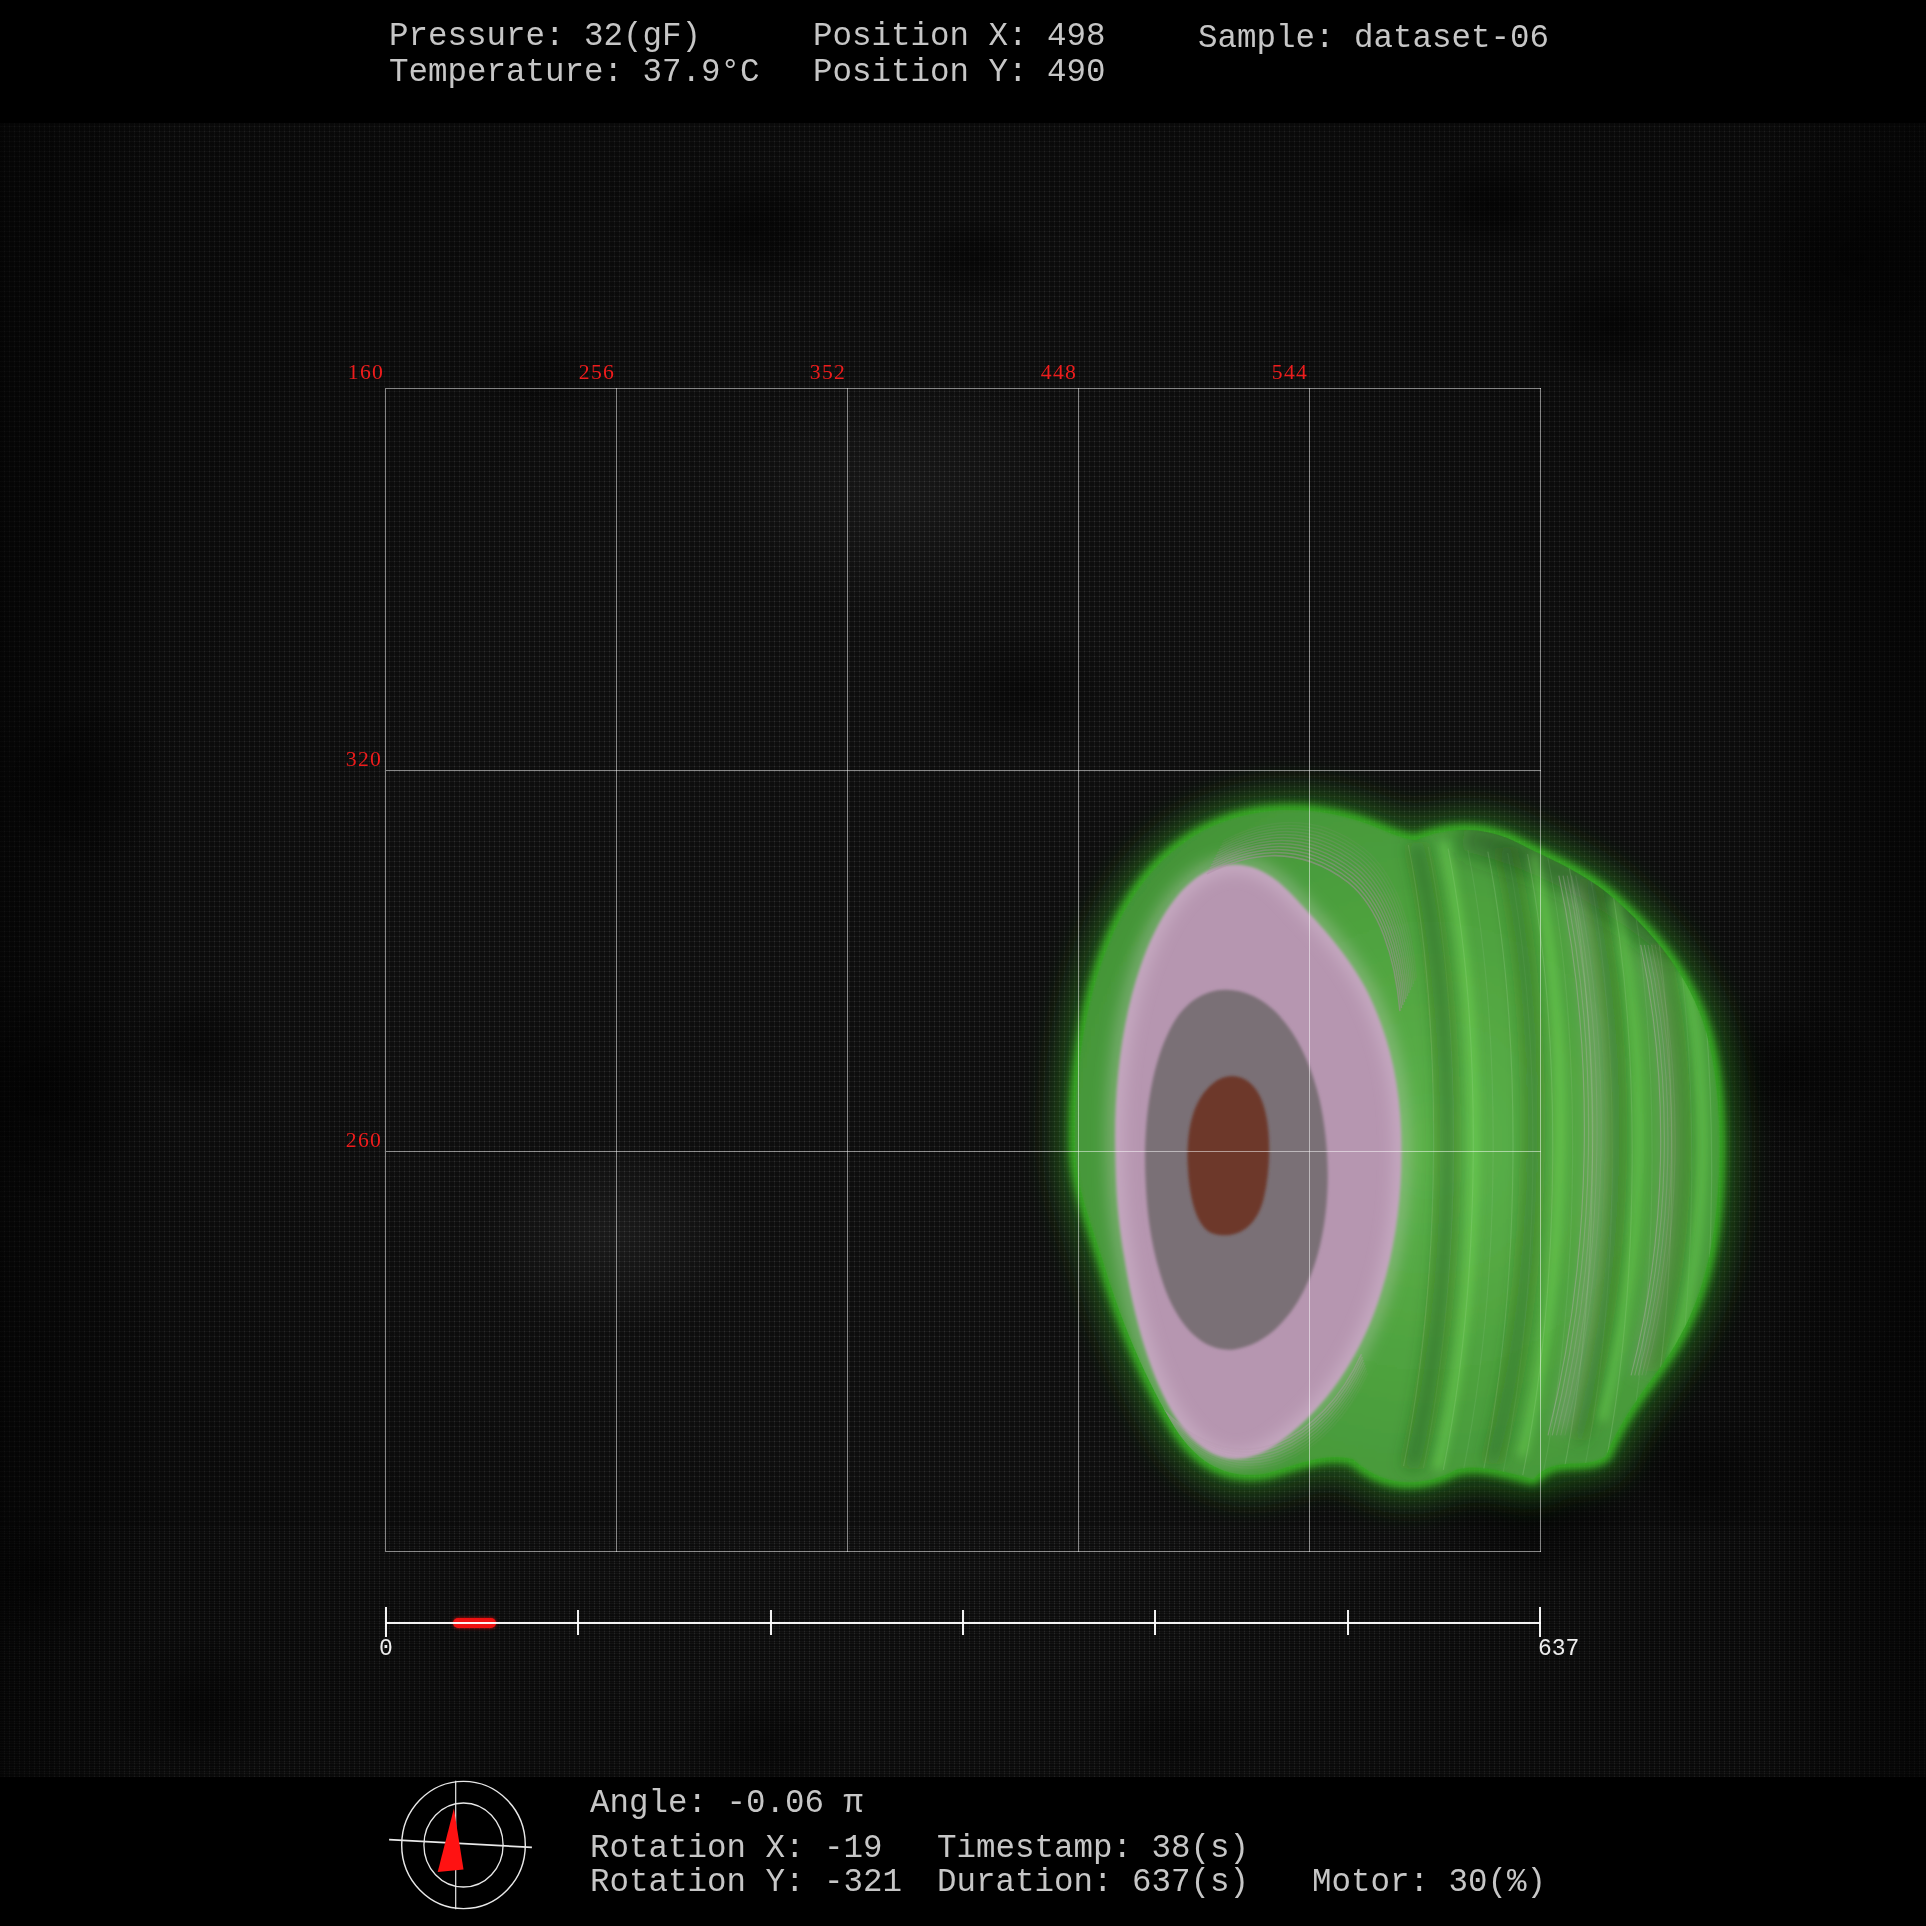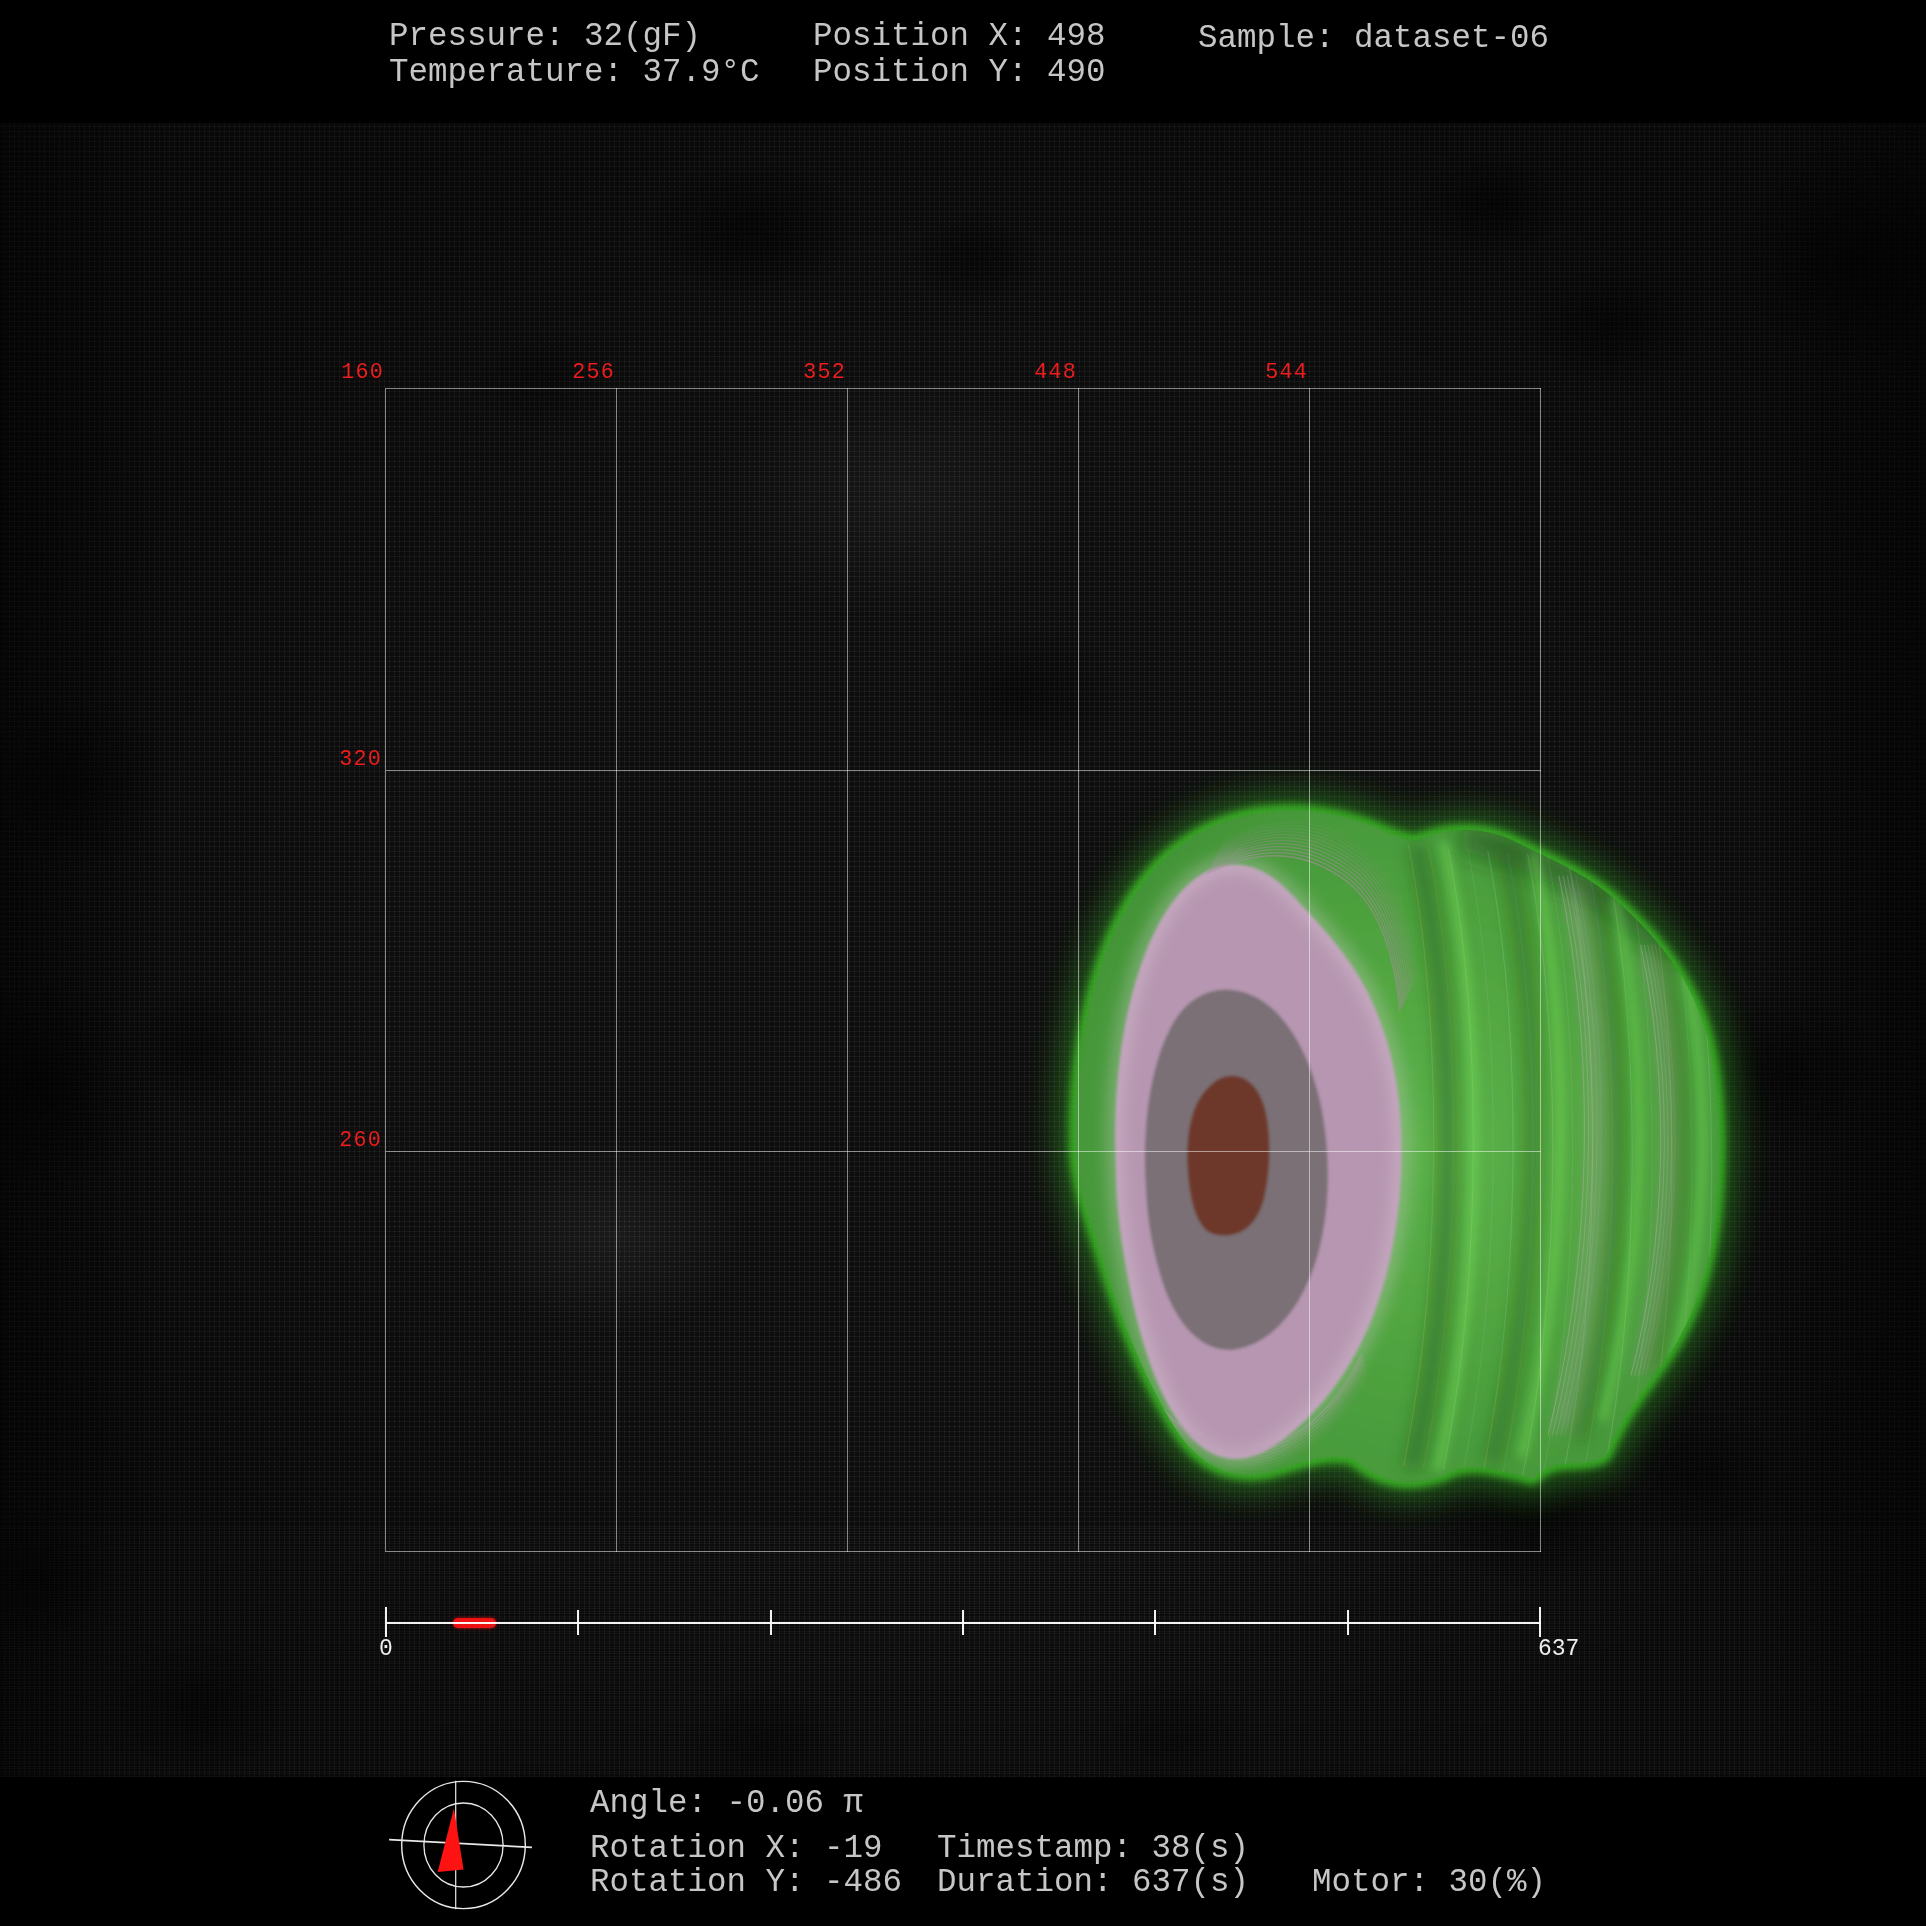--- a/index.html
+++ b/index.html
@@ -41,21 +41,21 @@
       radial-gradient(1023px 903px at 963px 951px, transparent 55%, rgba(0,0,0,.35) 100%);}
 
   
   #specimen{left:0;top:0;width:1926px;height:1926px;z-index:4;}
 
   
   .gline{background:rgba(255,255,255,.5);z-index:5;}
   .vline{width:1.2px;top:388px;height:1164px;}
   .hline{height:1.2px;left:386px;width:1155px;}
   .axis-label{z-index:6;color:#ee1c1c;font-size:21.7px;line-height:1;width:88px;
-    text-align:right;letter-spacing:1.2px;}
+    text-align:right;letter-spacing:1.2px;font-family:Liberation Serif, serif;}
 
   
   .sb-line{left:386px;top:1622px;width:1155px;height:2.4px;background:rgba(255,255,255,.95);z-index:8;}
   .sb-tick{width:2.4px;top:1610px;height:25px;background:rgba(255,255,255,.95);z-index:7;}
   .sb-tick.end{top:1607px;height:30px;}
   #sb-marker{left:453px;top:1618px;width:43px;height:9.6px;border-radius:5.4px;background:#ee1111;z-index:7;
     box-shadow:0 0 3.6px rgba(238,17,17,.8);}
   .sb-label{z-index:8;color:#ededed;font-size:23px;line-height:1;}
 
   
@@ -248,18 +248,18 @@
 <footer>
   <svg class="abs" id="compass" width="199" height="156" viewBox="620 2940 330 260">
     <ellipse cx="770" cy="3065" rx="103" ry="106" fill="none" stroke="#e8e8e8" stroke-width="2.4"></ellipse>
     <ellipse cx="770" cy="3065" rx="66" ry="70" fill="none" stroke="#e8e8e8" stroke-width="2.2"></ellipse>
     <line x1="757" y1="2958" x2="757" y2="3172" stroke="#e8e8e8" stroke-width="2"></line>
     <line x1="646" y1="3056" x2="884" y2="3069" stroke="#e8e8e8" stroke-width="3"></line>
     <polygon points="754,3004 727,3110 770,3106" fill="#ff1212"></polygon>
   </svg>
   <span class="abs hud" style="left:590px;top:1785px">Angle: -0.06 π</span>
   <span class="abs hud" style="left:590px;top:1830px">Rotation X: -19</span>
-  <span class="abs hud" style="left:590px;top:1864px">Rotation Y: -486</span>
+  <span class="abs hud" style="left:590px;top:1864px">Rotation Y: -321</span>
   <span class="abs hud" style="left:937px;top:1830px">Timestamp: 38(s)</span>
   <span class="abs hud" style="left:937px;top:1864px">Duration: 637(s)</span>
   <span class="abs hud" style="left:1312px;top:1864px">Motor: 30(%)</span>
 </footer>
 
 
 </body></html>

